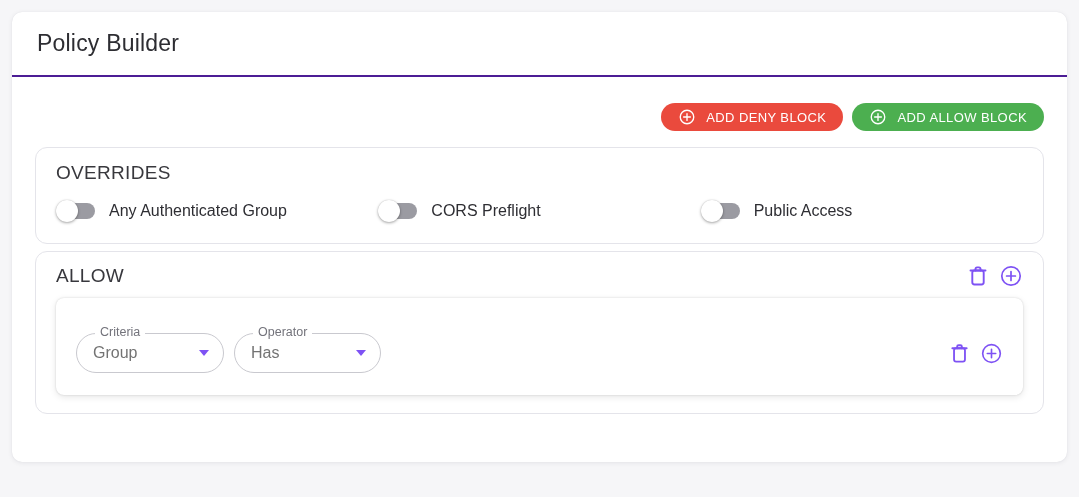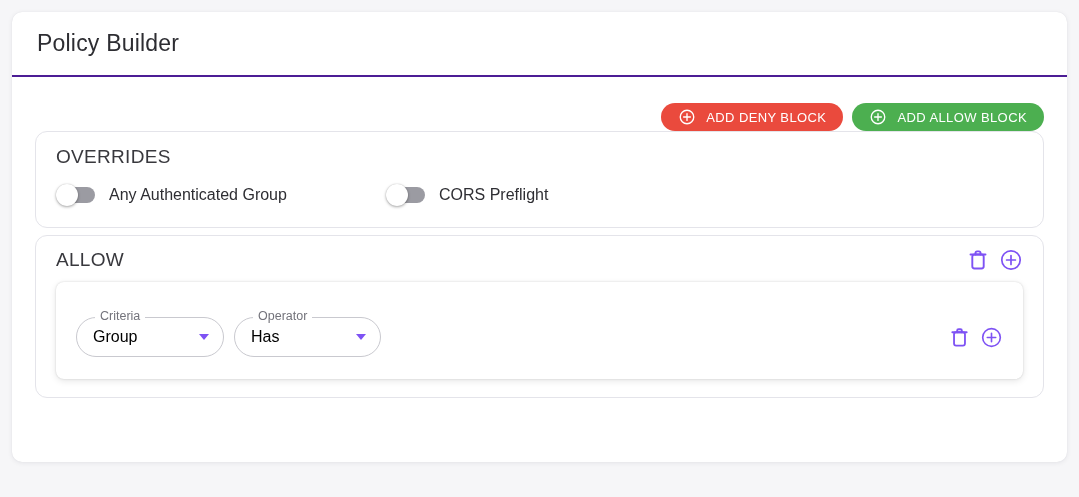--- a/index.html
+++ b/index.html
@@ -41,20 +41,21 @@
     cursor: pointer;
   }
   .pill-btn.deny  { background: #ea4a3d; }
   .pill-btn.allow { background: #4caf50; }
   .pill-btn svg { margin-right: 10px; }
 
   
   .panel {
     border: 1px solid #e4e4ea;
     border-radius: 12px;
+    margin-top: 16px;
   }
   .panel h2 { font-size: 19px; font-weight: 500; color: #38383d; letter-spacing: .3px; }
 
   .overrides { padding: 14px 20px 20px; }
   .toggles-row { display: flex; margin-top: 15px; align-items: center; }
   .toggle-item { display: flex; align-items: center; width: 330px; }
   .switch { position: relative; width: 40px; height: 24px; display: inline-block; cursor: pointer; }
   .switch .track {
     position: absolute; left: 6px; top: 4px;
     width: 33px; height: 16px; border-radius: 8px;
@@ -97,21 +98,21 @@
     padding: 0 14px 0 16px;
     cursor: pointer;
   }
   .select.criteria { width: 148px; }
   .select.operator { width: 147px; margin-left: 10px; }
   .flabel {
     position: absolute; top: -9px; left: 18px;
     background: #fff; padding: 0 5px;
     font-size: 12.5px; color: #73737b;
   }
-  .sel-value { font-size: 16px; color: #000000; }
+  .sel-value { font-size: 16px; color: #737373; }
   .caret {
     margin-left: auto;
     width: 0; height: 0;
     border-left: 5px solid transparent;
     border-right: 5px solid transparent;
     border-top: 6px solid #7e52f4;
   }
 
   .search-wrap { position: relative; margin-left: 12px; }
   .searchbox {
@@ -179,20 +180,27 @@
               <span class="thumb"></span>
             </span>
           <span class="toggle-label">Any Authenticated Group</span>
         </div>
         <div class="toggle-item">
           <span class="switch">
               <span class="track"></span>
               <span class="thumb"></span>
             </span>
           <span class="toggle-label">CORS Preflight</span>
+        </div>
+        <div class="toggle-item">
+          <span class="switch">
+              <span class="track"></span>
+              <span class="thumb"></span>
+            </span>
+          <span class="toggle-label">Public Access</span>
         </div>
       </div>
     </section>
 
     <section class="panel allow-panel">
       <div class="allow-head">
         <h2>ALLOW</h2>
         <div class="head-icons">
           <button class="icon-btn">
             <svg width="24" height="24" viewBox="0 0 24 24" fill="none" stroke="currentColor" stroke-width="1.9" stroke-linecap="round" stroke-linejoin="round">

